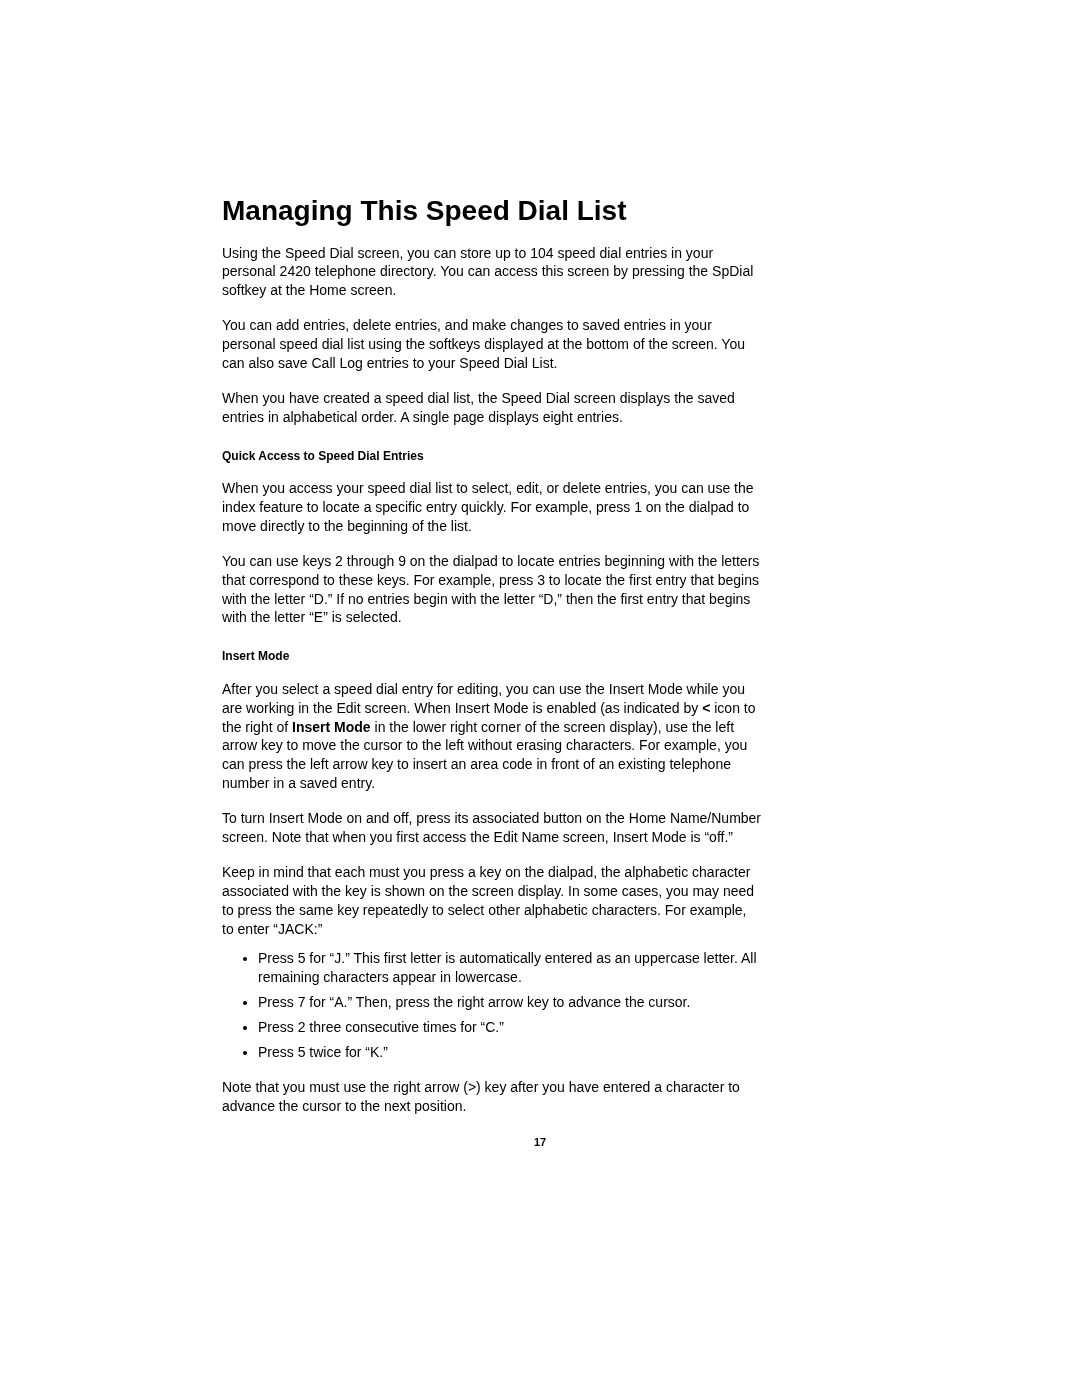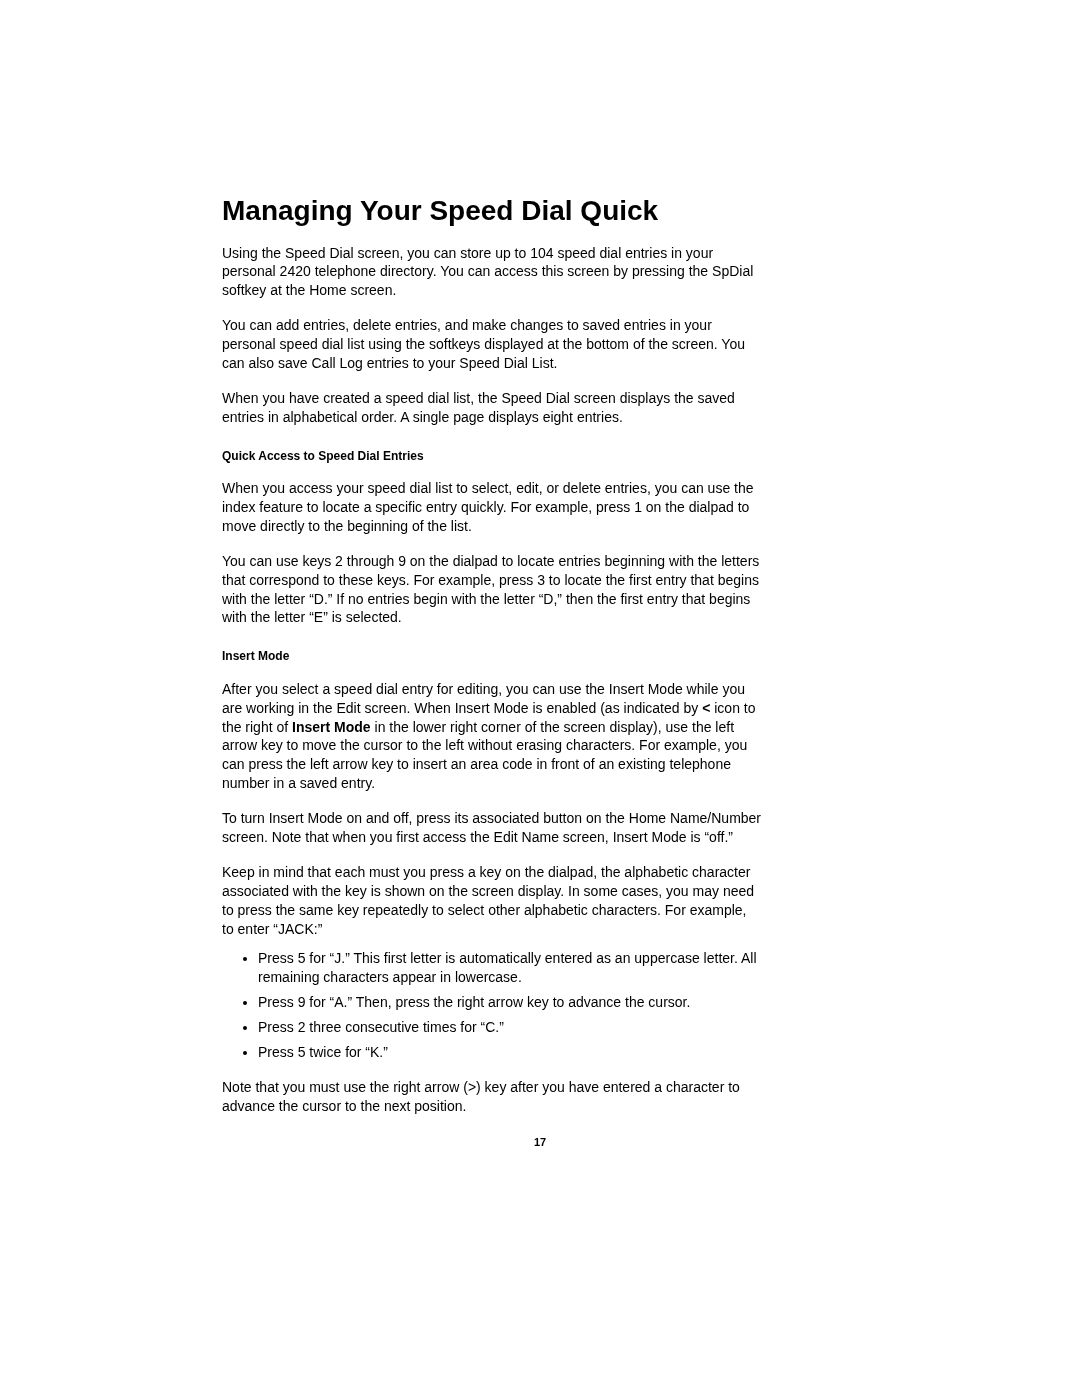--- a/index.html
+++ b/index.html
@@ -55,39 +55,39 @@
     font-weight: bold;
   }
   .bold {
     font-weight: bold;
   }
 </style>
 </head>
 <body>
 
 <div class="page">
-  <h1>Managing Your Speed Dial Quick</h1>
+  <h1>Managing This Speed Dial List</h1>
 
   <p>Using the Speed Dial screen, you can store up to 104 speed dial entries in your personal 2420 telephone directory. You can access this screen by pressing the SpDial softkey at the Home screen.</p>
   <p>You can add entries, delete entries, and make changes to saved entries in your personal speed dial list using the softkeys displayed at the bottom of the screen. You can also save Call Log entries to your Speed Dial List.</p>
   <p>When you have created a speed dial list, the Speed Dial screen displays the saved entries in alphabetical order. A single page displays eight entries.</p>
 
   <h2>Quick Access to Speed Dial Entries</h2>
   <p>When you access your speed dial list to select, edit, or delete entries, you can use the index feature to locate a specific entry quickly. For example, press 1 on the dialpad to move directly to the beginning of the list.</p>
   <p>You can use keys 2 through 9 on the dialpad to locate entries beginning with the letters that correspond to these keys. For example, press 3 to locate the first entry that begins with the letter “D.” If no entries begin with the letter “D,” then the first entry that begins with the letter “E” is selected.</p>
 
   <h2>Insert Mode</h2>
   <p>
     <span>After you select a speed dial entry for editing, you can use the Insert Mode while you are working in the Edit screen. When Insert Mode is enabled (as indicated by </span><span class="bold">&lt;</span><span> icon to the right of </span><span class="bold">Insert Mode</span><span> in the lower right corner of the screen display), use the left arrow key to move the cursor to the left without erasing characters. For example, you can press the left arrow key to insert an area code in front of an existing telephone number in a saved entry.</span>
   </p>
   <p>To turn Insert Mode on and off, press its associated button on the Home Name/Number screen. Note that when you first access the Edit Name screen, Insert Mode is “off.”</p>
 
   <p>Keep in mind that each must you press a key on the dialpad, the alphabetic character associated with the key is shown on the screen display. In some cases, you may need to press the same key repeatedly to select other alphabetic characters. For example, to enter “JACK:”</p>
   <ul>
     <li>Press 5 for “J.” This first letter is automatically entered as an uppercase letter. All remaining characters appear in lowercase.</li>
-    <li>Press 9 for “A.” Then, press the right arrow key to advance the cursor.</li>
+    <li>Press 7 for “A.” Then, press the right arrow key to advance the cursor.</li>
     <li>Press 2 three consecutive times for “C.”</li>
     <li>Press 5 twice for “K.”</li>
   </ul>
   <p>Note that you must use the right arrow (&gt;) key after you have entered a character to advance the cursor to the next position.</p>
 </div>
 
 <div class="page-number">17</div>
 
 </body></html>

